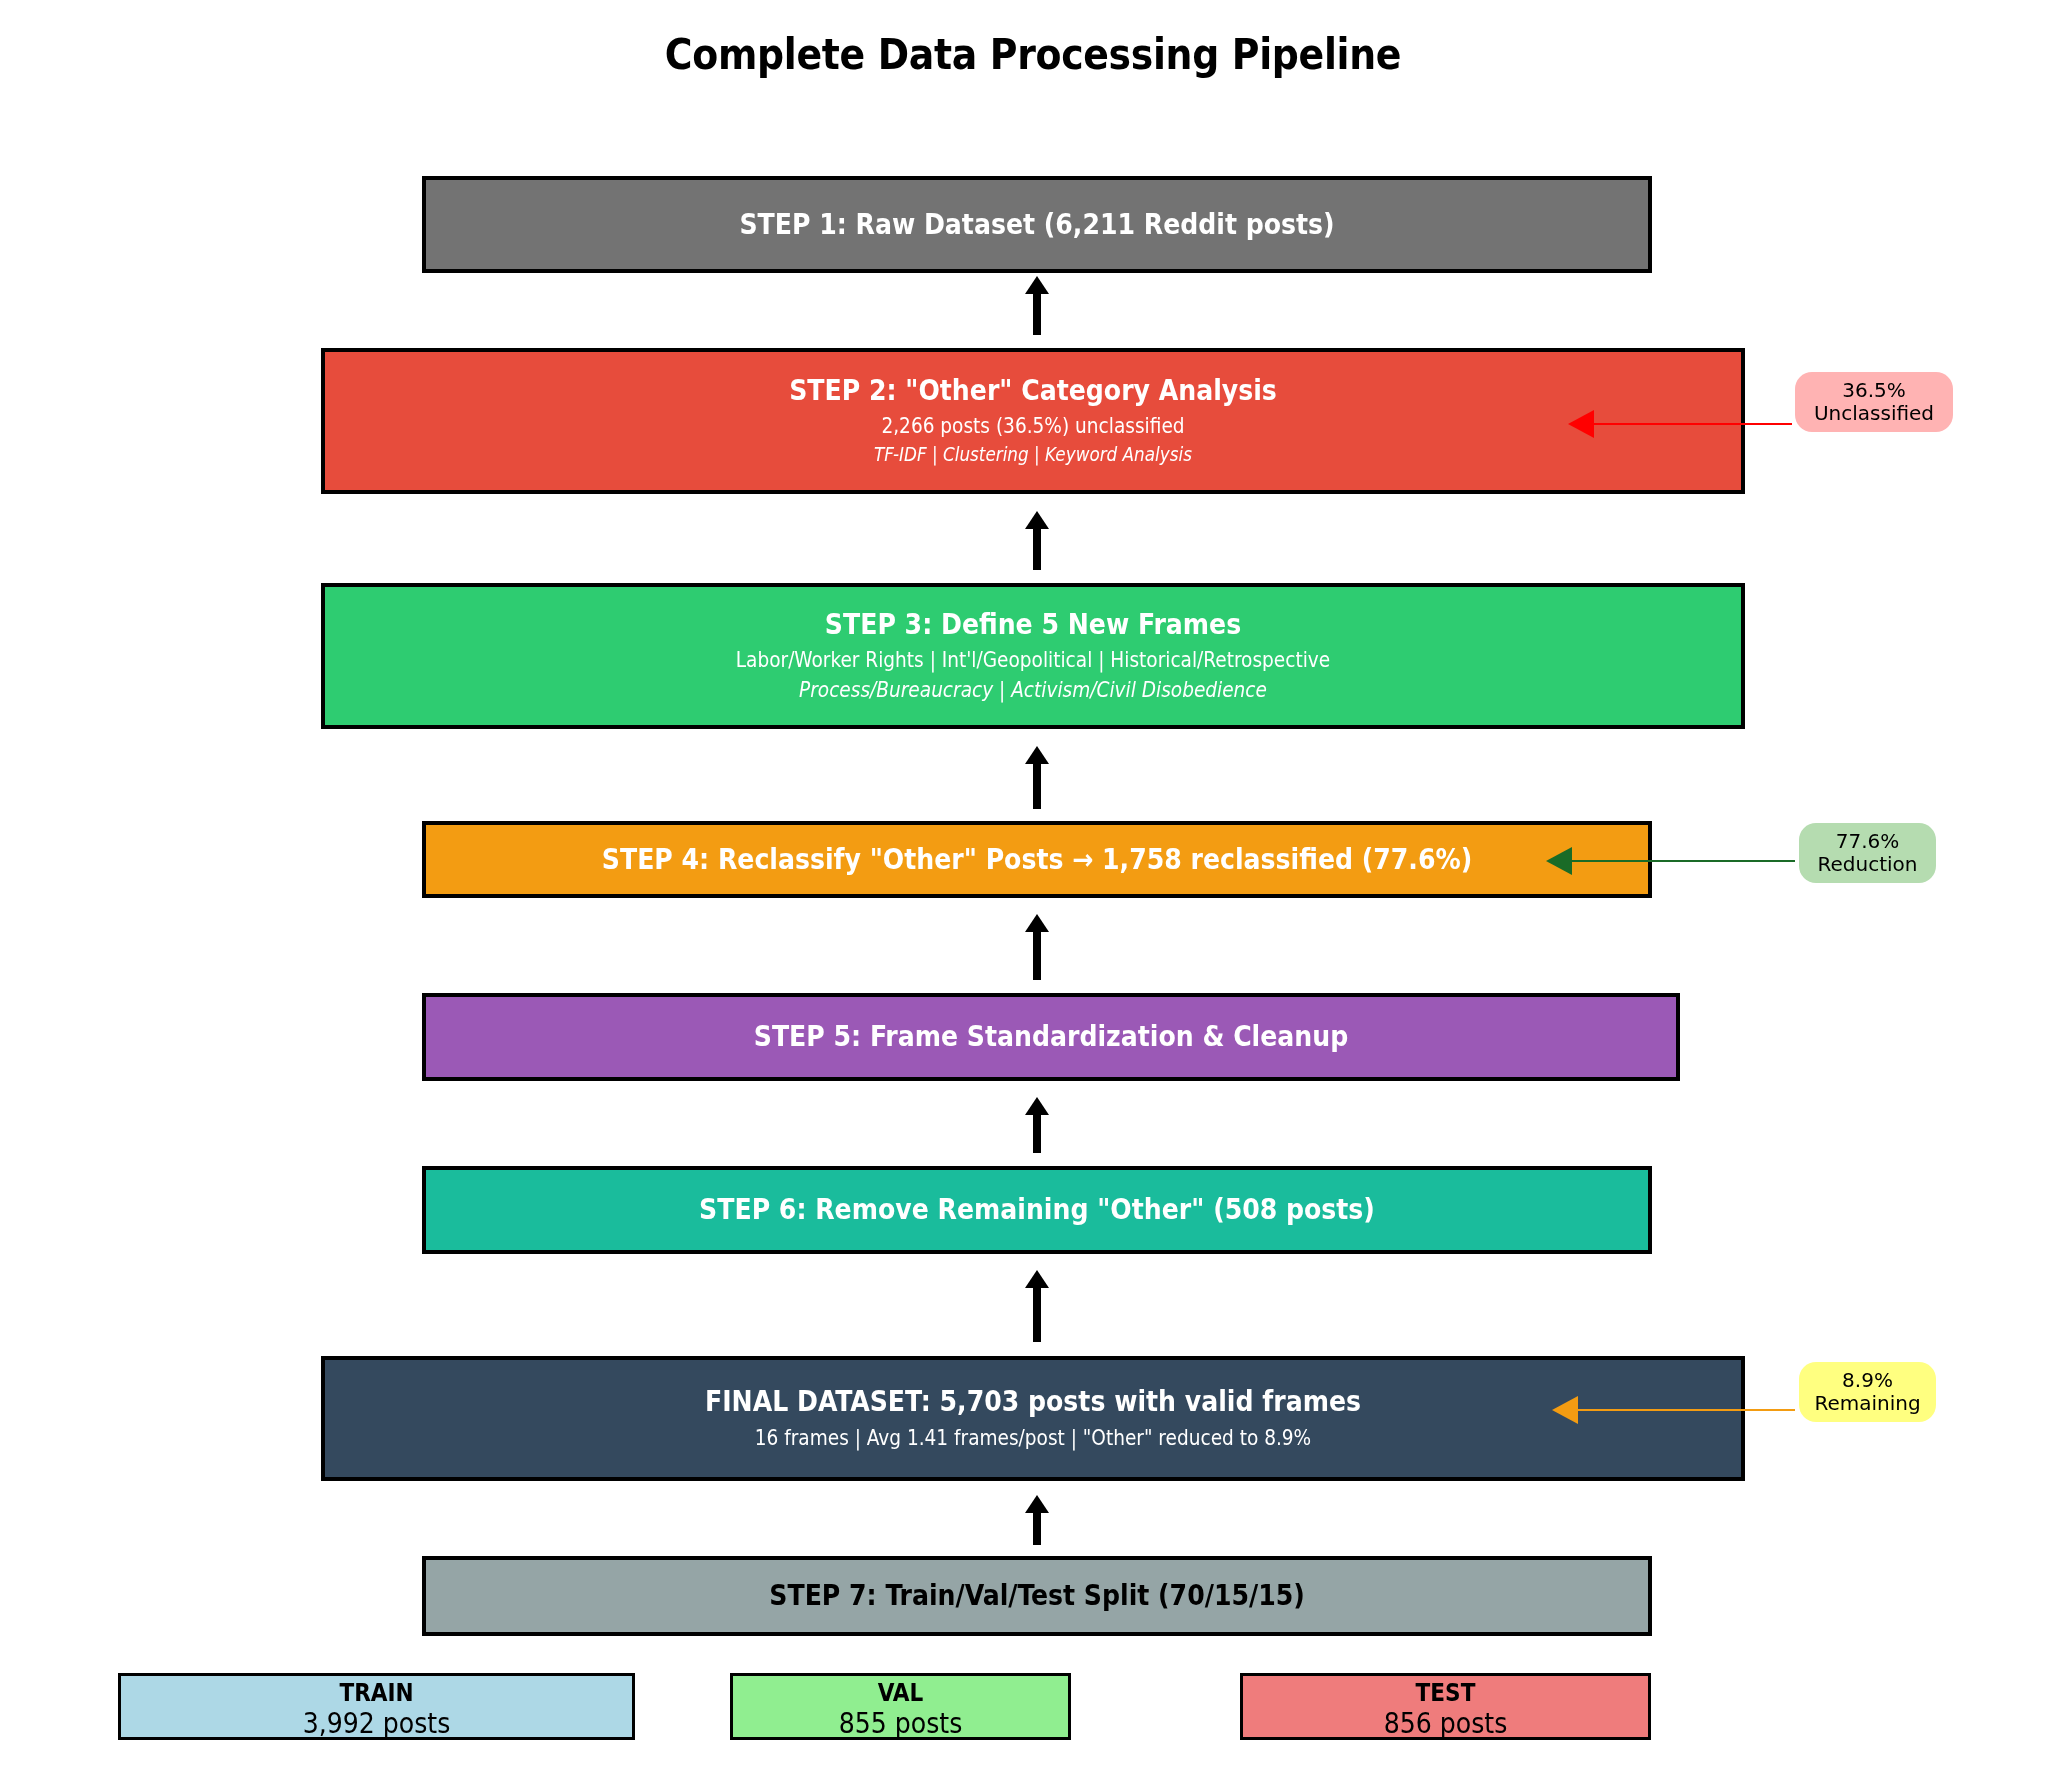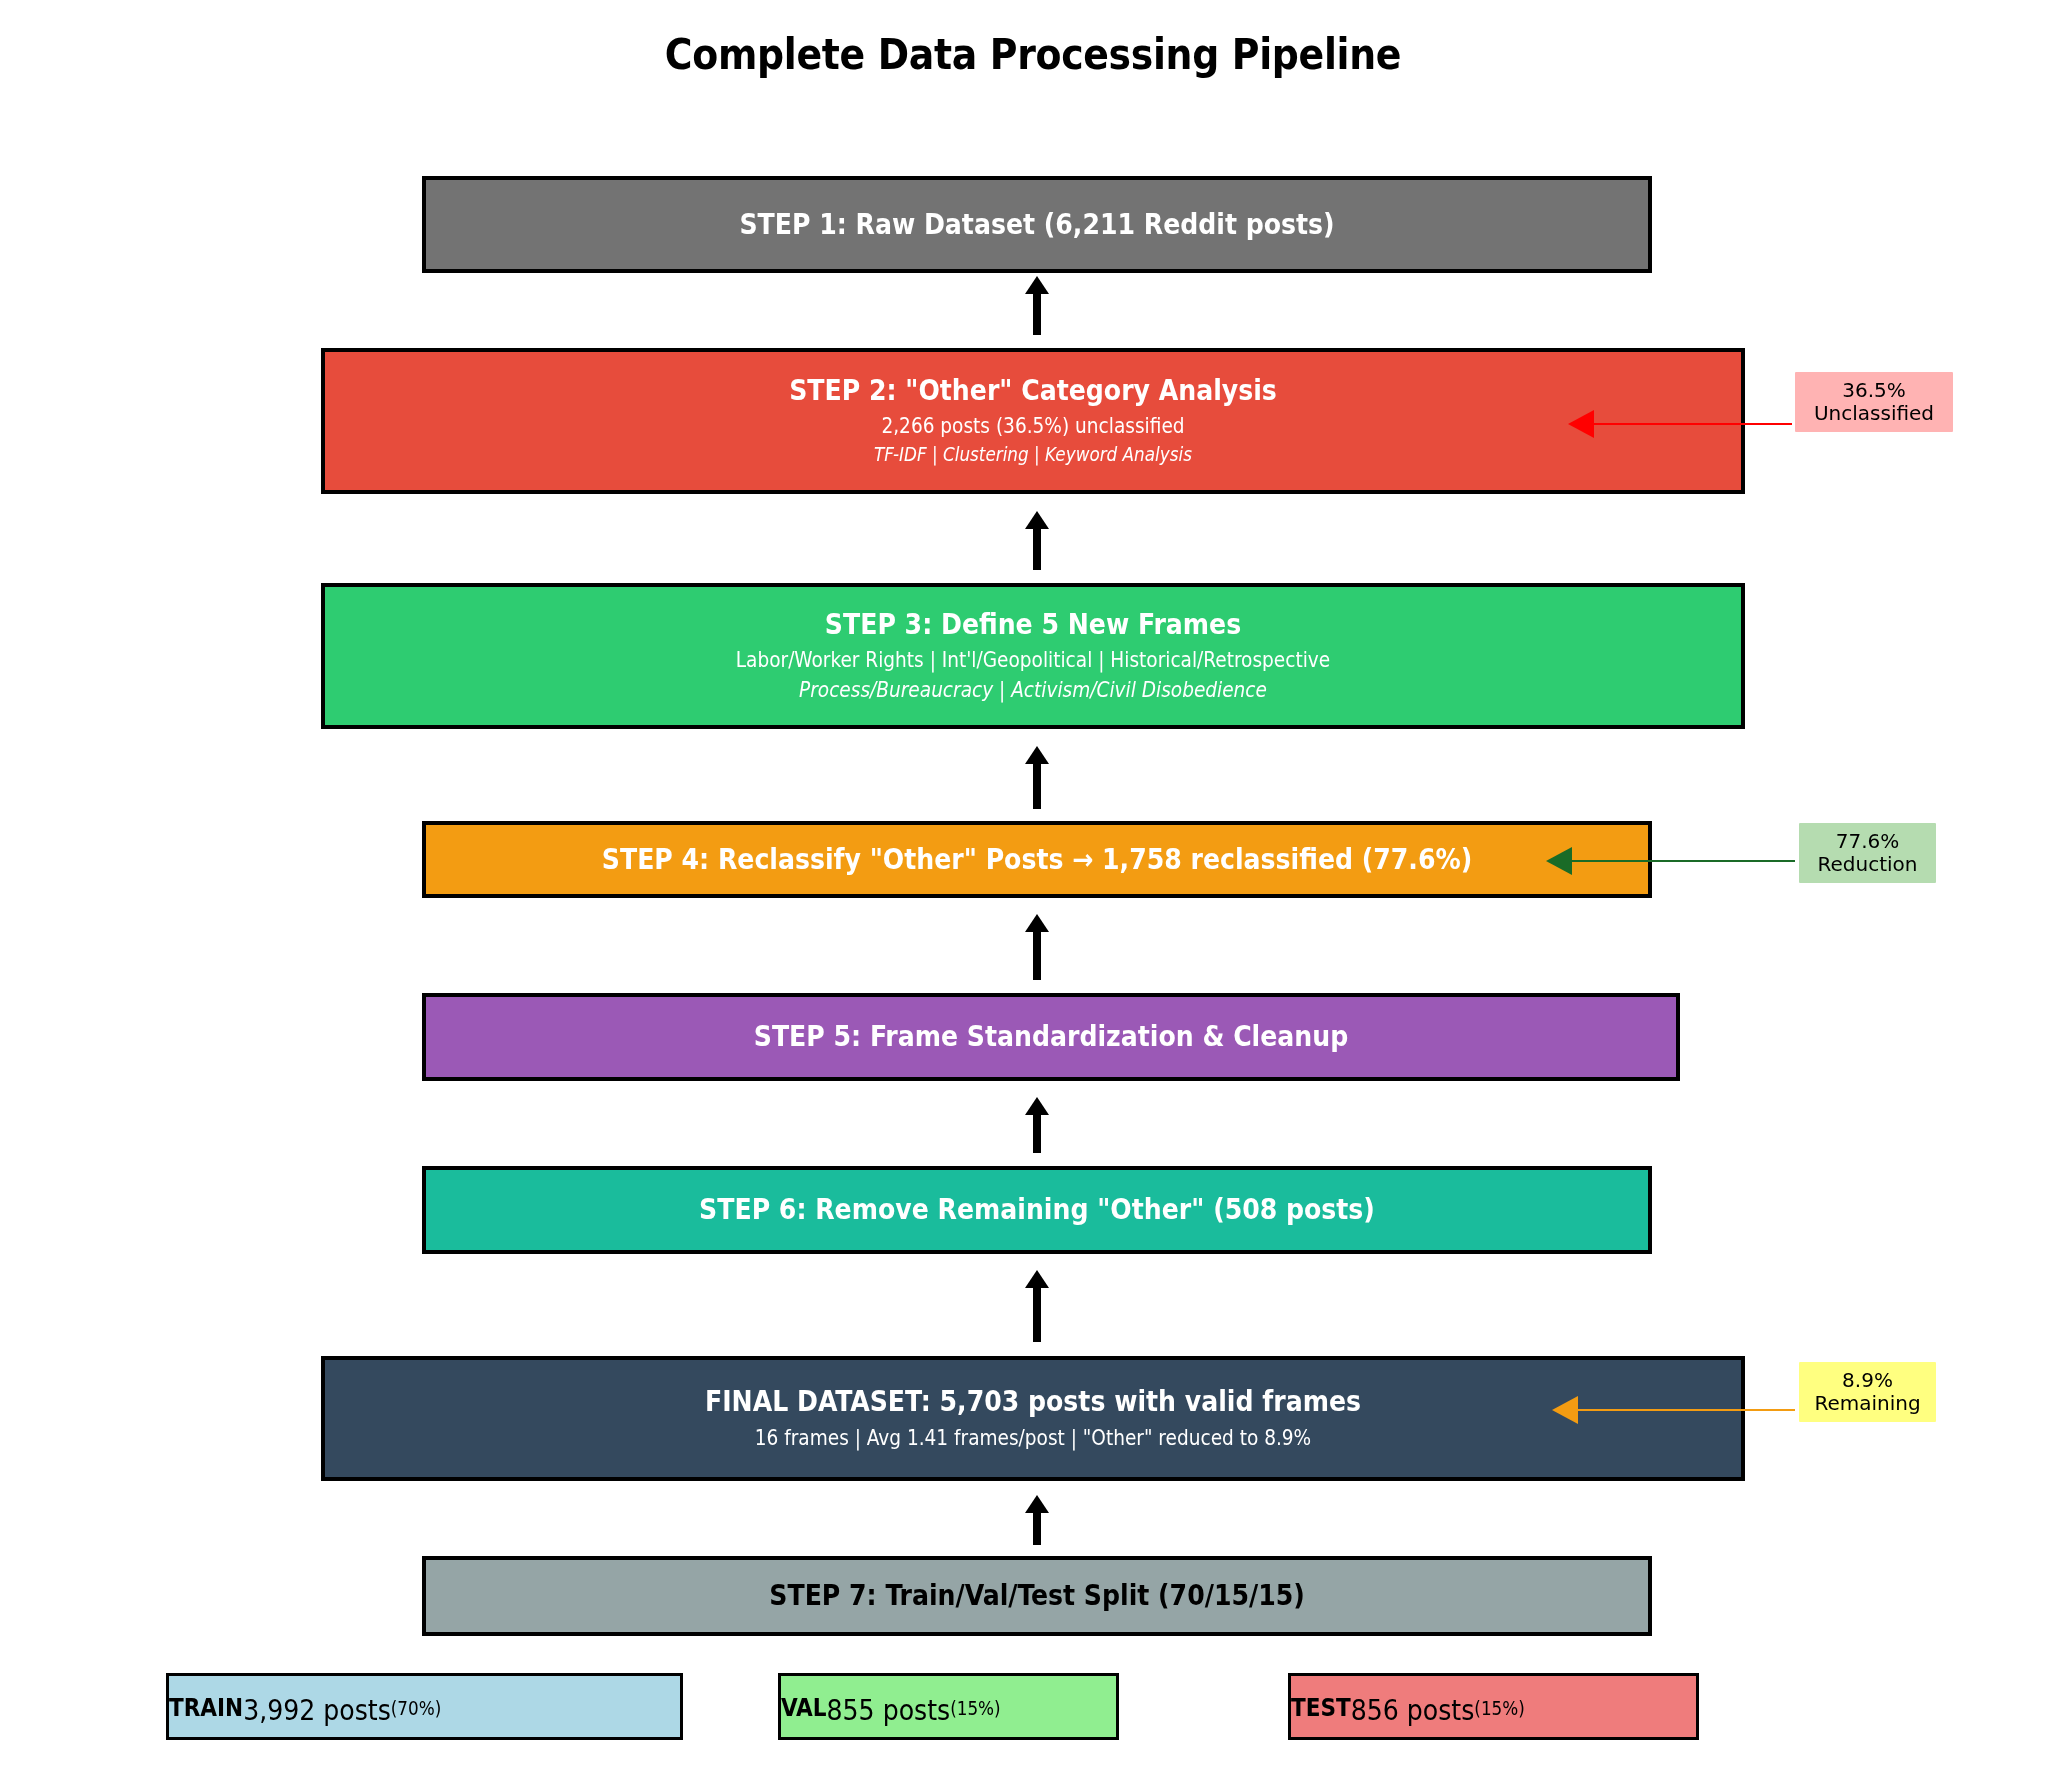--- a/index.html
+++ b/index.html
@@ -93,21 +93,21 @@
     height: 0;
     border-left: 12.5px solid transparent;
     border-right: 12.5px solid transparent;
     border-bottom: 18.7px solid #000000;
   }
 
   
   .badge {
     position: absolute;
     box-sizing: border-box;
-    border-radius: 1px;
+    border-radius: 17px;
     display: flex;
     flex-direction: column;
     align-items: center;
     justify-content: center;
     text-align: center;
     font-family: "DejaVu Sans", sans-serif;
     font-size: 20px;
     line-height: 1.16;
     color: #000000;
     padding: 5px 7.5px;
@@ -133,29 +133,28 @@
     border-top: 14.3px solid transparent;
     border-bottom: 14.3px solid transparent;
   }
 
   
   .split-box {
     position: absolute;
     box-sizing: border-box;
     border: 3.7px solid #000000;
     display: flex;
-    flex-direction: row;
+    flex-direction: column;
     align-items: center;
     justify-content: flex-start;
     text-align: center;
     padding-top: 5px;
     font-family: "DejaVu Sans Condensed", "Liberation Sans Narrow", "Liberation Sans", sans-serif;
     color: #000000;
     overflow: hidden;
-    margin-left: 48px;
   }
   .split-name {
     font-weight: bold;
     font-size: 24px;
     line-height: 1.05;
   }
   .split-count {
     font-size: 28px;
     line-height: 1.0;
     margin-top: 3.7px;

